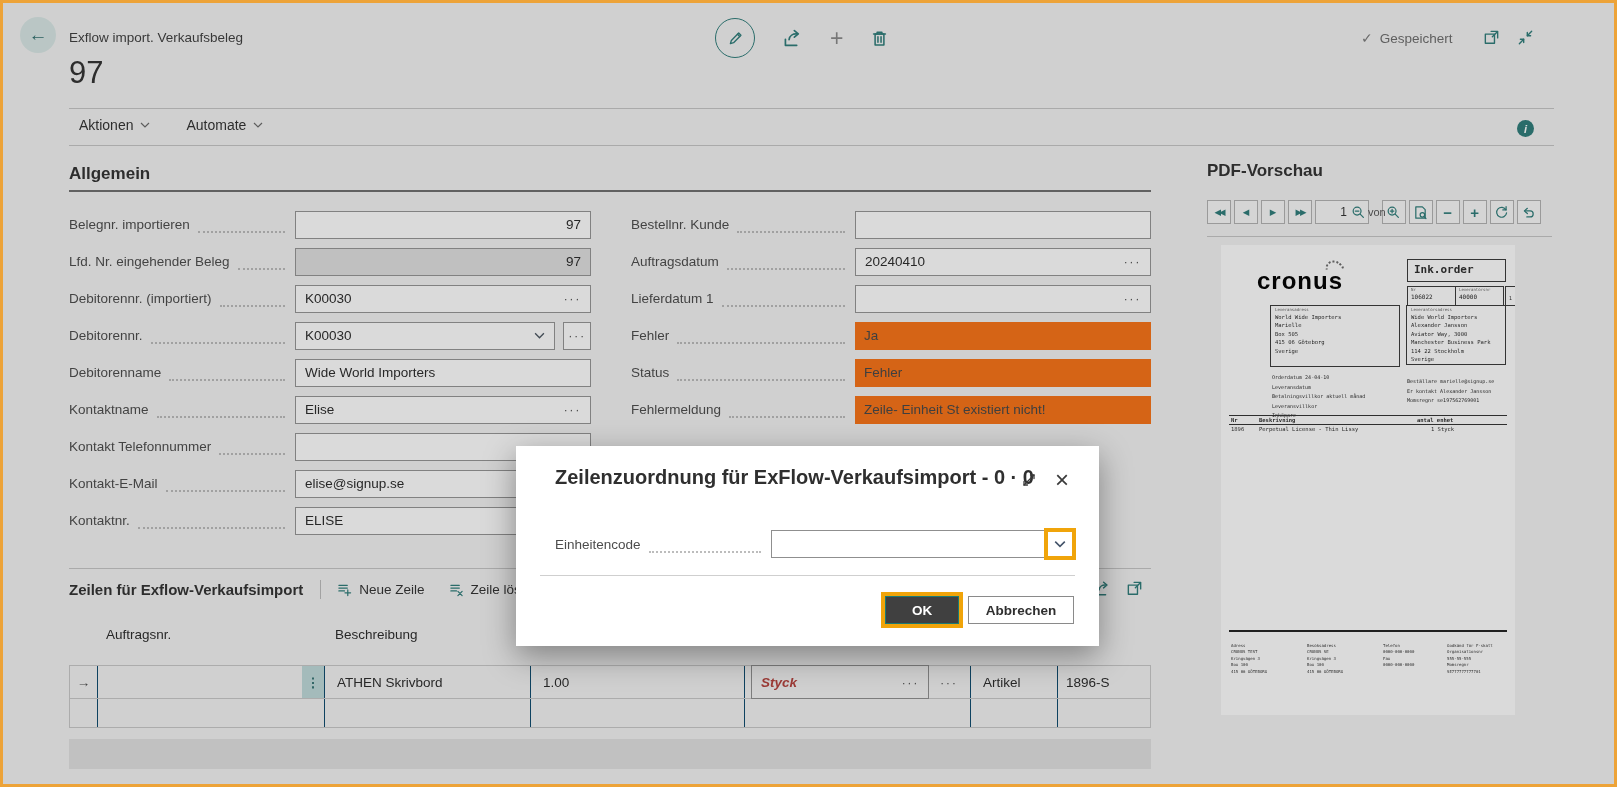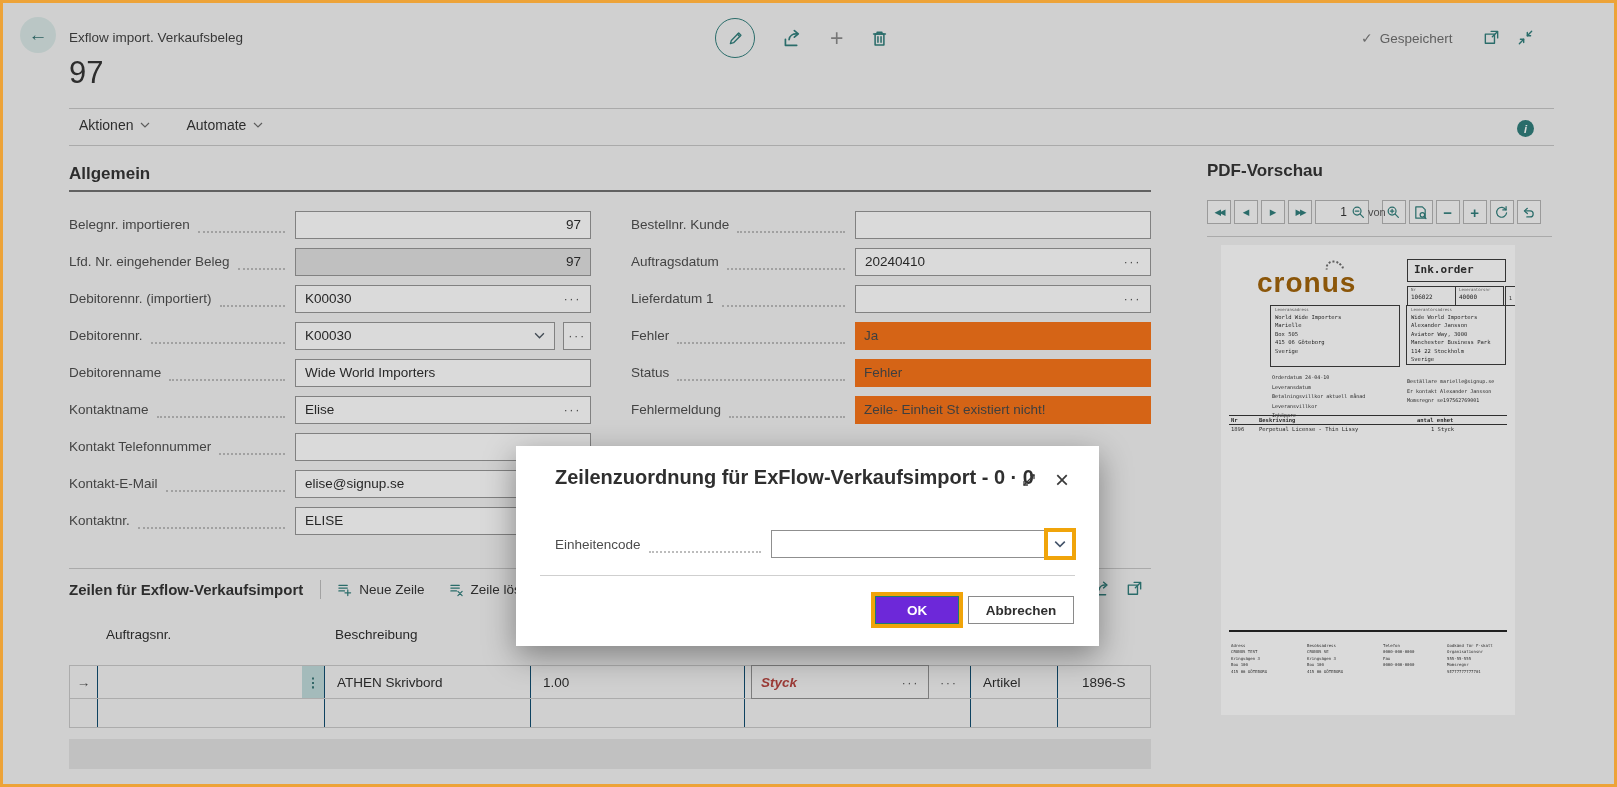--- a/index.html
+++ b/index.html
@@ -53,37 +53,37 @@
   .grid-row.last{border-bottom:1px solid #c9c9c9;height:28px;}
   .gc{box-sizing:border-box;height:100%;display:flex;align-items:center;font-size:13.5px;color:#2b2b2b;}
   .bl{border-left:1px solid #0c4a6e;}
   .c0{width:27px;justify-content:center;color:#4a4a4a;}
   .c1{width:205px;padding-left:10px;}
   .cdots{width:22px;background:#BFDBDB;justify-content:center;color:#2f6f6f;font-weight:700;font-size:13px;}
   .c2{width:206px;padding-left:12px;}
   .c3{width:214px;padding-left:12px;}
   .c4{width:226px;padding:0 6px;}
   .c5{width:87px;padding-left:12px;}
-  .c6{width:93px;padding-left:24px;}
+  .c6{width:93px;padding-left:8px;}
   .unit-box{box-sizing:border-box;border:1px solid #8f8f8f;height:26px;flex:0 0 178px;display:flex;align-items:center;padding:16px 9px;}
   .unit-val{font-weight:700;font-style:italic;color:#B5413C;font-size:13.5px;flex:1;}
   .scroll-strip{margin-top:11px;height:30px;background:#e2e2e2;}
 
   
   .pdf-panel{left:1204px;top:158px;width:345px;}
   .pdf-toolbar{margin-top:19px;display:flex;align-items:center;gap:3px;}
   .pbtn{box-sizing:border-box;width:24px;height:24px;border:1px solid #b3b3b3;background:#fafafa;display:flex;align-items:center;justify-content:center;color:#2E7D7A;cursor:pointer;flex-shrink:0;}
   .pbtn .tri{font-size:8.5px;letter-spacing:-2px;line-height:1;}
   .pbtn.mp{font-size:15px;font-weight:700;}
   .page-box{box-sizing:border-box;width:54px;height:24px;border:1px solid #b3b3b3;background:#fafafa;display:flex;align-items:center;padding:0 2px 0 8px;gap:2px;}
   .page-num{flex:1;text-align:right;font-size:12px;color:#333;padding-right:2px;}
   .of-label{font-size:11px;color:#555;margin:0 -7px 0 -4px;position:relative;z-index:0;}
   .pdf-page{position:relative;margin:8px 0 0 14px;width:294px;height:470px;background:#fff;overflow:hidden;font-family:"DejaVu Sans Mono",monospace;color:#2e2e2e;}
   .ml{white-space:pre-line;}
-  .inv-logo{position:absolute;left:36px;top:22px;font-family:"Liberation Sans",sans-serif;font-size:28px;font-weight:600;letter-spacing:1px;color:#a16207;text-align:right;}
+  .inv-logo{position:absolute;left:36px;top:22px;font-family:"Liberation Sans",sans-serif;font-size:24px;font-weight:600;letter-spacing:1px;color:#000000;text-align:right;}
   .logo-dots{position:absolute;left:104px;top:16px;width:16px;height:13px;border:2px dotted #6d6d6d;border-bottom-color:transparent;border-right-color:transparent;border-radius:50%;transform:rotate(38deg);}
   .inv-doctype{position:absolute;left:186px;top:14px;width:99px;height:23px;border:1.5px solid #3a3a3a;box-sizing:border-box;font-size:11px;font-weight:700;padding:3px 0 0 6px;}
   .inv-numbox{position:absolute;left:186px;top:41px;width:97px;height:20px;border:1px solid #3a3a3a;box-sizing:border-box;display:flex;}
   .inv-numcell{flex:1;padding:1px 3px;overflow:hidden;}
   .inv-numcell + .inv-numcell{border-left:1px solid #3a3a3a;}
   .tiny-lab{font-size:4px;color:#666;line-height:1.2;}
   .tiny-val{font-size:6px;color:#222;line-height:1.2;}
   .inv-copybox{position:absolute;right:-2px;top:41px;width:12px;height:20px;border:1px solid #3a3a3a;box-sizing:border-box;font-size:5px;padding:8px 0 0 3px;}
   .inv-addr{position:absolute;border:1px solid #3a3a3a;box-sizing:border-box;padding:2px 4px;}
   .inv-addr .body{font-size:5.5px;line-height:1.55;}
@@ -102,21 +102,21 @@
   .dlg-icons{position:absolute;right:30px;top:22px;display:flex;gap:18px;align-items:center;}
   .dlg-close{font-size:24px;color:#3a3a3a;font-weight:300;line-height:1;cursor:pointer;}
   .dlg-row{position:absolute;left:39px;top:84px;right:24px;display:flex;align-items:center;}
   .dlg-input{box-sizing:border-box;width:304px;height:28px;border:1px solid #8f8f8f;display:flex;align-items:center;padding:0 2px 0 9px;font-size:13.5px;flex-shrink:0;}
   .dlg-input .val{flex:1;}
   .chev-btn{width:24px;height:24px;display:flex;align-items:center;justify-content:center;cursor:pointer;position:relative;z-index:2;}
   .hl{box-shadow:0 0 0 4px #F0A40A;}
   .dlg-div{position:absolute;left:24px;right:24px;top:129px;height:1px;background:#cfcfcf;}
   .dlg-btns{position:absolute;right:25px;top:150px;display:flex;gap:9px;}
   .btn{box-sizing:border-box;height:28px;font-size:13.5px;font-weight:700;display:flex;align-items:center;justify-content:center;cursor:pointer;}
-  .btn-ok{width:84px;background:#6d28d9;color:#fff;border:1px solid #1B7A74;position:relative;z-index:2;}
+  .btn-ok{width:74px;background:#404040;color:#fff;border:1px solid #1B7A74;position:relative;z-index:2;}
   .btn-cancel{width:106px;background:#fff;color:#2f2f2f;border:1px solid #8a8a8a;}
 </style>
 </head>
 <body>
 
 <div class="frame">
 
   <div class="abs back-btn">
     <span>←</span>
   </div>

